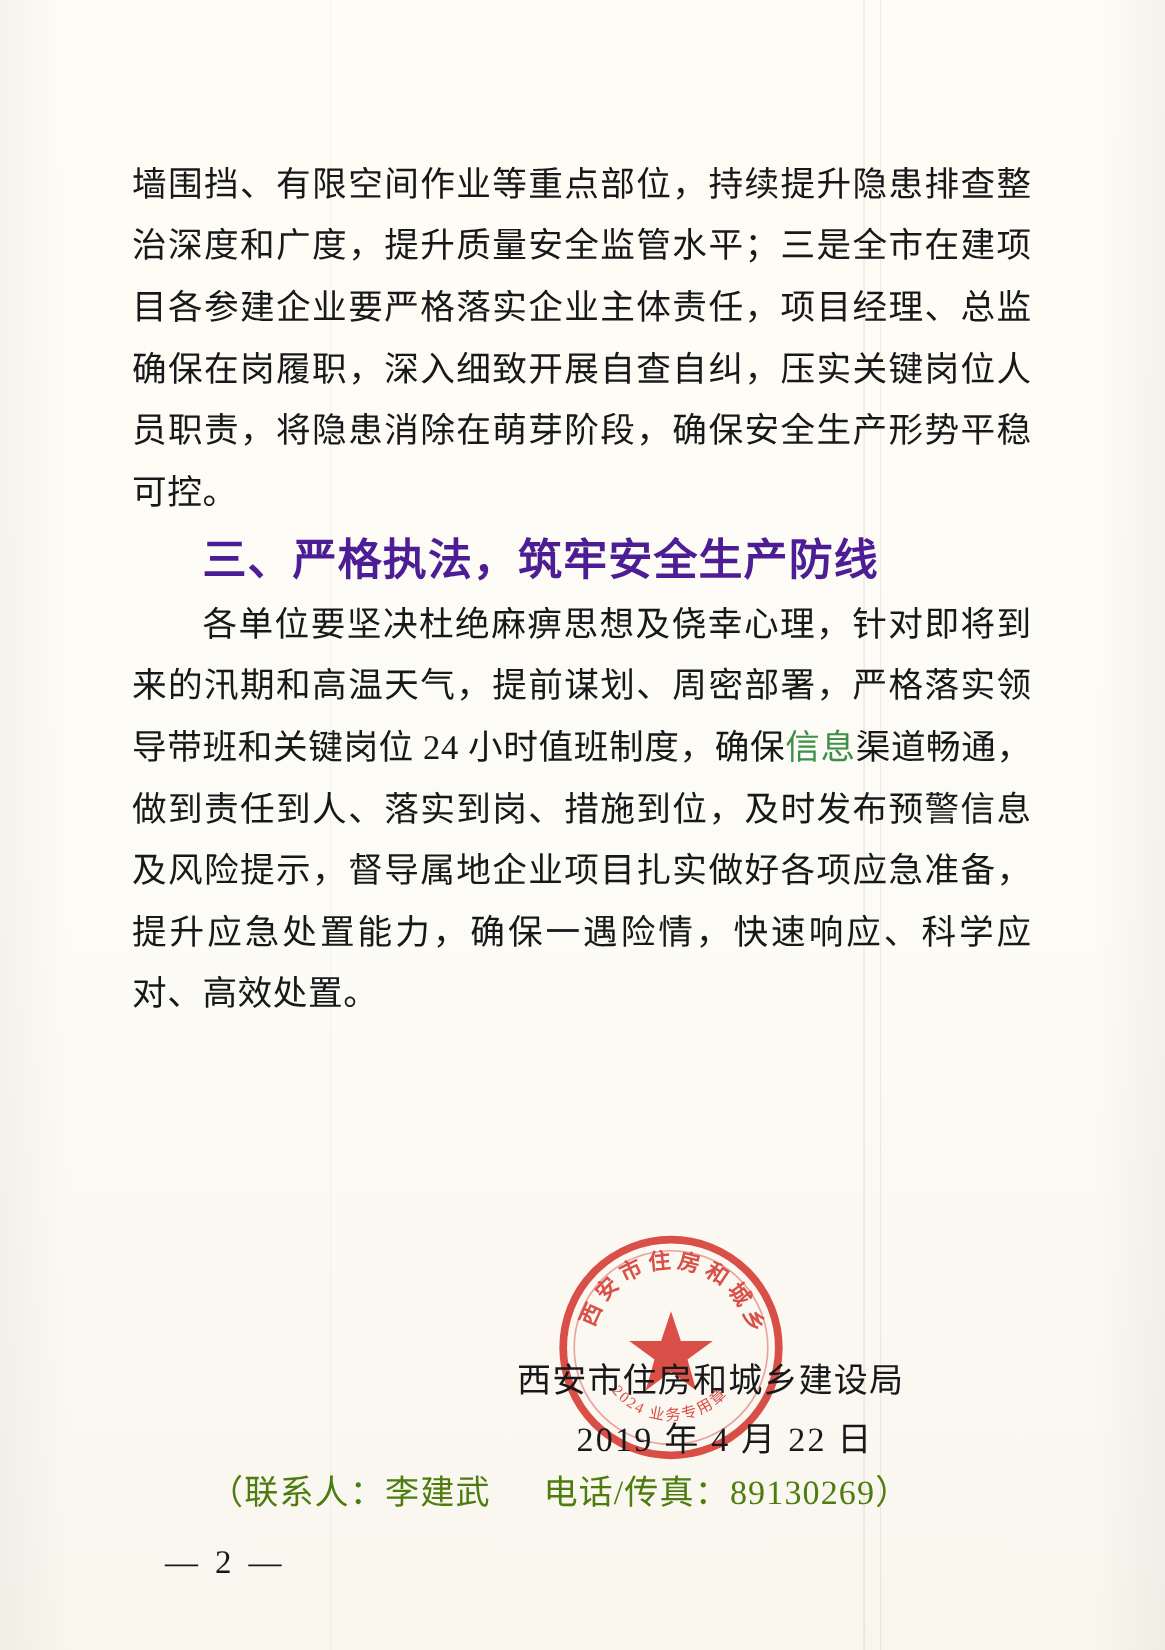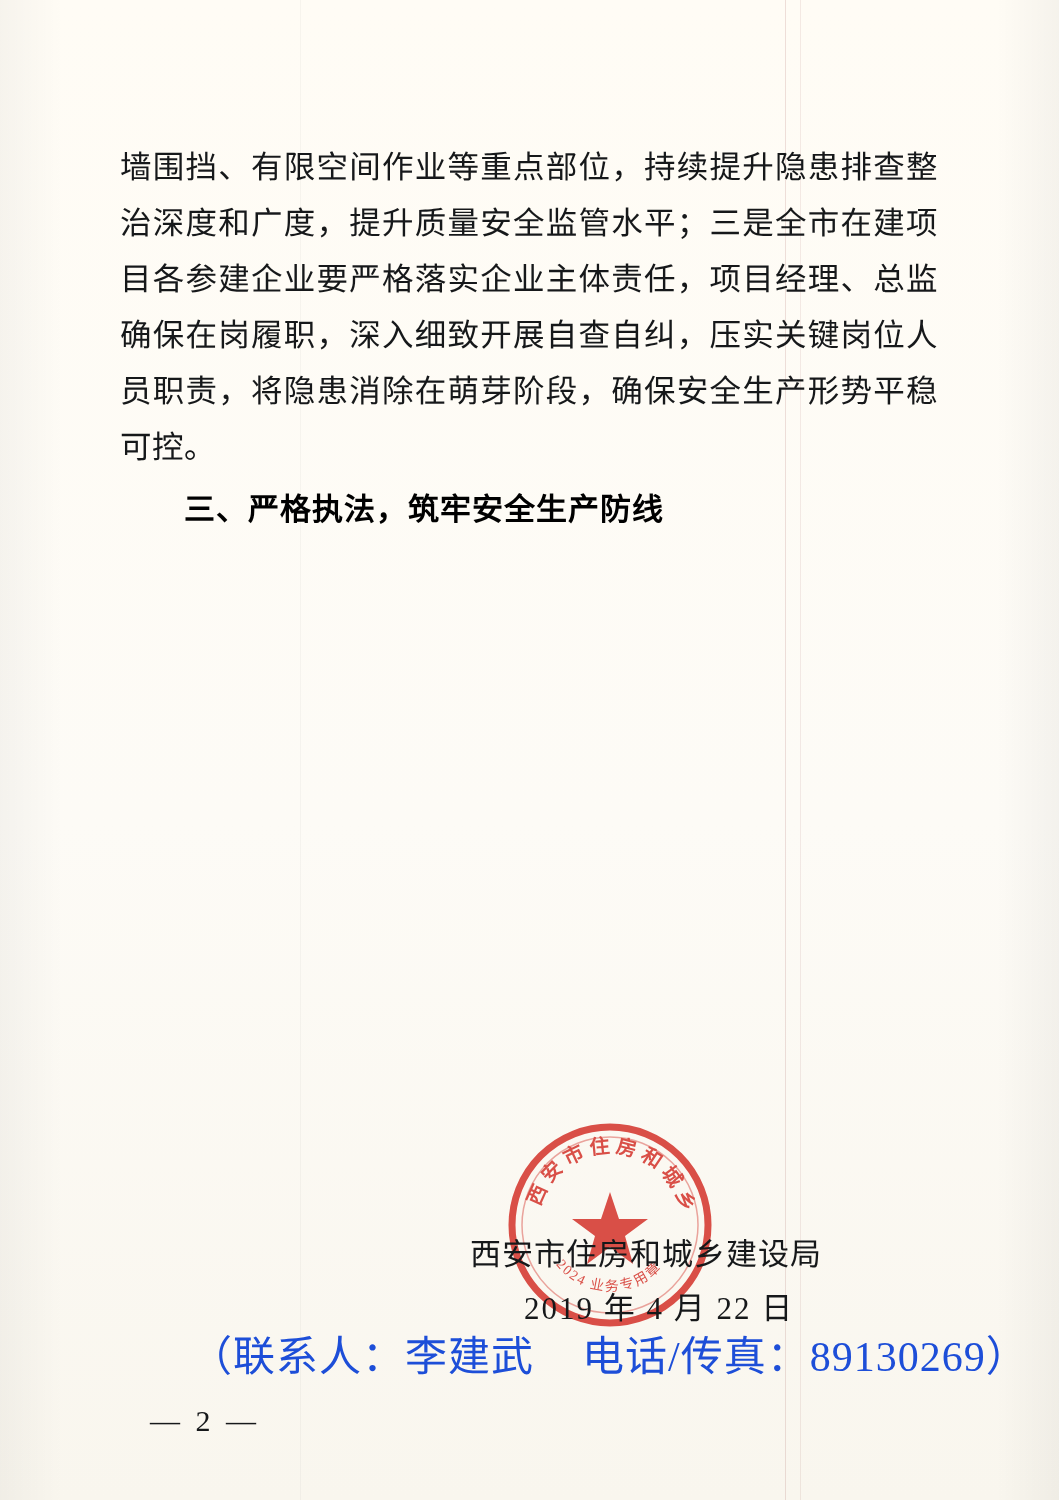--- a/index.html
+++ b/index.html
@@ -53,23 +53,23 @@
     margin: 0;
   }
   .para {
     margin: 0 0 2px 0;
     text-indent: 64px;
   }
   .para.no-indent { text-indent: 0; }
   .heading {
     font-family: "Liberation Sans", "DejaVu Sans", sans-serif;
     font-weight: bold;
-    font-size: 31px;
+    font-size: 40px;
     line-height: 56px;
-    color: #000000;
+    color: #4c1d95;
     text-indent: 64px;
     margin: 6px 0 2px 0;
     letter-spacing: 1px;
   }
   .green-ink { color: #3f8f4a; }
 
   
   .sign-block {
     position: absolute;
     left: 470px;
@@ -83,23 +83,23 @@
   .sign-org { white-space: nowrap; }
   .sign-date {
     margin-left: 54px;
     letter-spacing: 2px;
     white-space: nowrap;
   }
   .contact-line {
     position: absolute;
     left: 190px;
     top: 1332px;
-    font-size: 42px;
+    font-size: 31px;
     line-height: 50px;
-    color: #1d4ed8;
+    color: #4d7c0f;
     letter-spacing: 1px;
     white-space: nowrap;
   }
   .contact-gap { display: inline-block; width: 48px; }
 
   .page-number {
     position: absolute;
     left: 150px;
     top: 1404px;
     font-size: 30px;
@@ -128,20 +128,21 @@
   <div class="scan-line l3"></div>
 
   <div class="content">
 
     <p class="body-text para no-indent">墙围挡、有限空间作业等重点部位，持续提升隐患排查整治深度和广度，提升质量安全监管水平；三是全市在建项目各参建企业要严格落实企业主体责任，项目经理、总监确保在岗履职，深入细致开展自查自纠，压实关键岗位人员职责，将隐患消除在萌芽阶段，确保安全生产形势平稳可控。</p>
 
     <p class="heading">三、严格执法，筑牢安全生产防线</p>
 
 
 
+    <p class="body-text para"><span>各单位要坚决杜绝麻痹思想及侥幸心理，针对即将到来的汛期和高温天气，提前谋划、周密部署，严格落实领导带班和关键岗位 24 小时值班制度，确保</span><span class="green-ink">信息</span><span>渠道畅通，做到责任到人、落实到岗、措施到位，及时发布预警信息及风险提示，督导属地企业项目扎实做好各项应急准备，提升应急处置能力，确保一遇险情，快速响应、科学应对、高效处置。</span></p>
   </div>
 
   <div class="seal">
     <svg width="210" height="210" viewBox="0 0 210 210" xmlns="http://www.w3.org/2000/svg">
       <g opacity="0.82">
         <circle cx="105" cy="105" r="98" fill="none" stroke="#d22a22" stroke-width="7"></circle>
         <circle cx="105" cy="105" r="88" fill="none" stroke="#d22a22" stroke-width="1.5" opacity="0.5"></circle>
         <path id="sealArcTop" d="M 105 105 m -72,0 a 72,72 0 1,1 144,0" fill="none"></path>
         <text fill="#d22a22" font-size="20" font-family="'Liberation Serif', serif" font-weight="bold" letter-spacing="5">
           <textPath href="#sealArcTop" startOffset="8%">西安市住房和城乡建设局</textPath>

